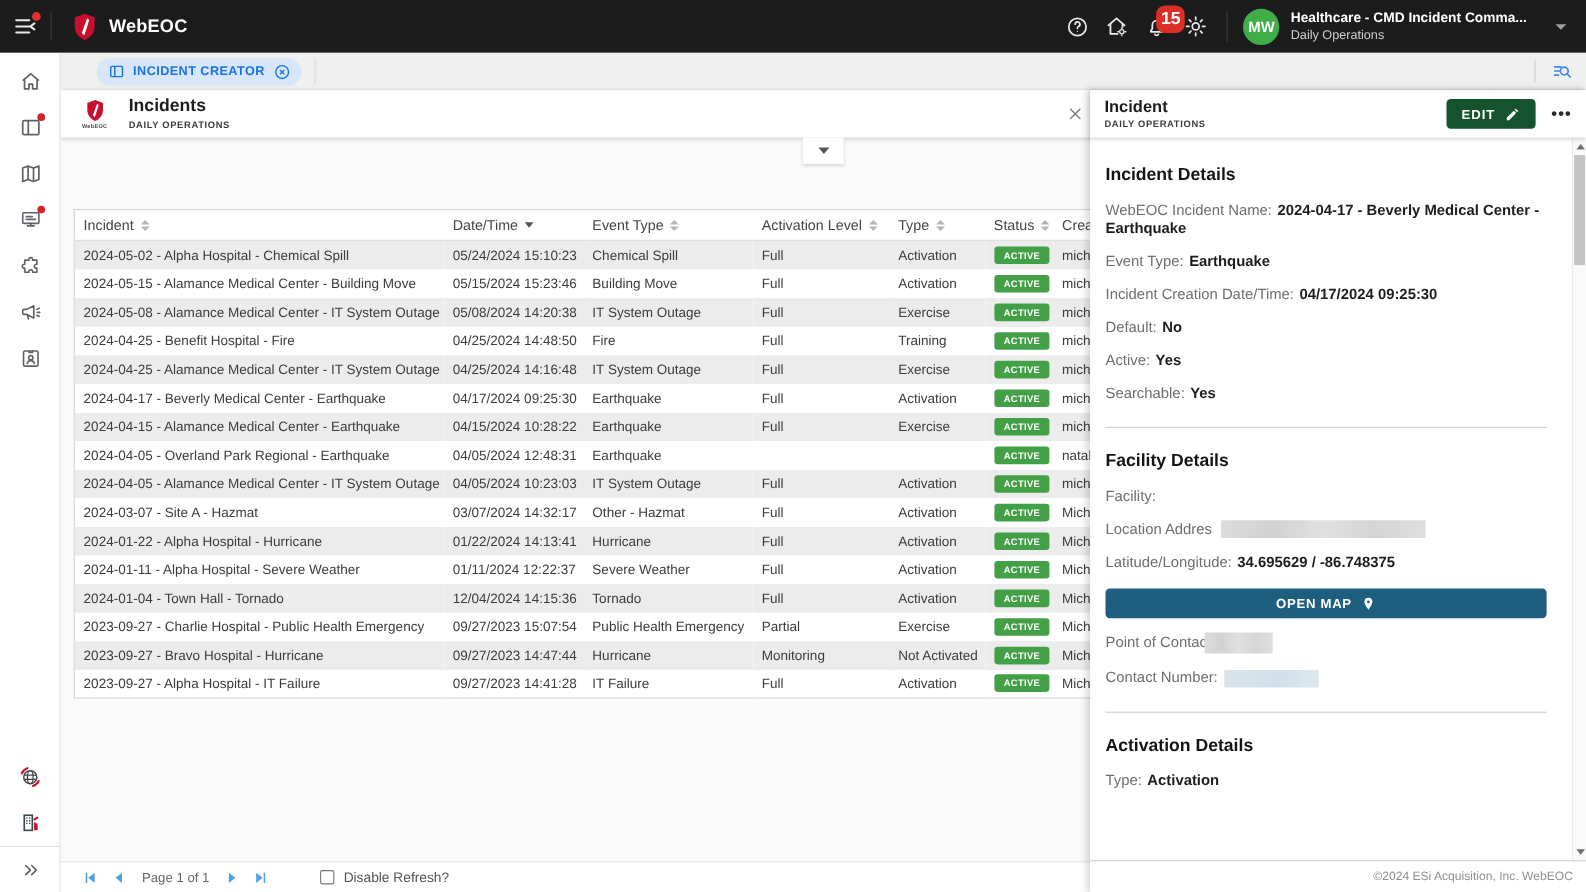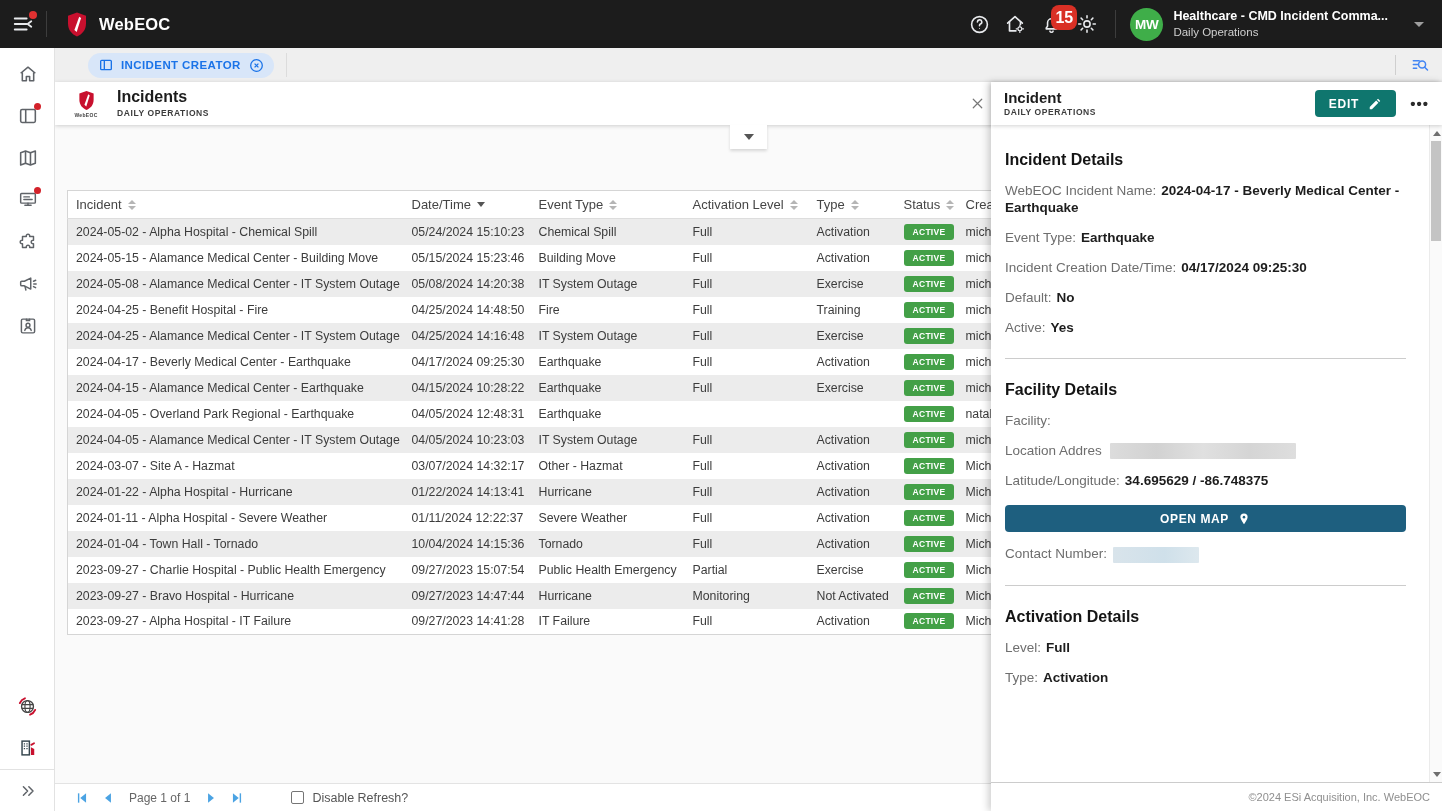--- a/index.html
+++ b/index.html
@@ -101,21 +101,21 @@
   .pg-check-label { color:#555; font-size:12.5px; }
 
   
   .panel { position:absolute; top:0; right:0; bottom:0; width:451px; background:#fff;
     box-shadow:-3px 0 7px rgba(0,0,0,.18); z-index:5; display:flex; flex-direction:column; }
   .panel-header { height:43px; background:#fff; box-shadow:0 1px 4px rgba(0,0,0,.18);
     display:flex; align-items:center; padding:0 13px; position:relative; z-index:2; }
   .ph-titles { line-height:1.15; }
   .ph-title { font-size:15px; font-weight:bold; color:#1c1c1c; }
   .ph-sub { font-size:8.5px; font-weight:bold; color:#3c3c3c; letter-spacing:.6px; margin-top:2px; }
-  .edit-btn { margin-left:auto; height:27px; background:#0f766e; border:none; border-radius:4px;
+  .edit-btn { margin-left:auto; height:27px; background:#14532d; border:none; border-radius:4px;
     color:#fff; font-family:inherit; font-weight:bold; font-size:12px; letter-spacing:.8px;
     display:flex; align-items:center; gap:9px; padding:0 14px; cursor:pointer; }
   .more-btn { margin-left:14px; color:#2b2b2b; font-weight:bold; font-size:15px; letter-spacing:1px; cursor:pointer; }
 
   .panel-body { flex:1; position:relative; border-bottom:1px solid #ccc; padding:18px 36px 0 14px;
     overflow:hidden; font-size:13.5px; }
   .ph3 { font-size:16px; font-weight:bold; color:#141414; margin:22px 0 0; }
   .ph3.first { margin-top:8px; }
   .field { margin-top:13px; line-height:17px; }
   .flabel { color:#6e6e6e; }
@@ -497,21 +497,21 @@
             <td>2024-01-11 - Alpha Hospital - Severe Weather</td>
             <td>01/11/2024 12:22:37</td>
             <td>Severe Weather</td>
             <td>Full</td>
             <td>Activation</td>
             <td><span class="badge">ACTIVE</span></td>
             <td>Michael</td>
           </tr>
           <tr>
             <td>2024-01-04 - Town Hall - Tornado</td>
-            <td>10/04/2024 14:15:36</td>
+            <td>12/04/2024 14:15:36</td>
             <td>Tornado</td>
             <td>Full</td>
             <td>Activation</td>
             <td><span class="badge">ACTIVE</span></td>
             <td>Michael</td>
           </tr>
           <tr>
             <td>2023-09-27 - Charlie Hospital - Public Health Emergency</td>
             <td>09/27/2023 15:07:54</td>
             <td>Public Health Emergency</td>
@@ -597,20 +597,23 @@
       </div>
       <div class="field">
         <span class="flabel">Incident Creation Date/Time:</span><span class="fvalue">04/17/2024 09:25:30</span>
       </div>
       <div class="field">
         <span class="flabel">Default:</span><span class="fvalue">No</span>
       </div>
       <div class="field">
         <span class="flabel">Active:</span><span class="fvalue">Yes</span>
       </div>
+      <div class="field">
+        <span class="flabel">Searchable:</span><span class="fvalue">Yes</span>
+      </div>
 
       <hr class="panel-hr">
 
       <div class="ph3">Facility Details</div>
       <div class="field">
         <span class="flabel">Facility:</span>
       </div>
       <div class="field">
         <span class="flabel">Location Addres</span><span class="redact addr"></span>
       </div>
@@ -618,29 +621,29 @@
         <span class="flabel">Latitude/Longitude:</span><span class="fvalue">34.695629 / -86.748375</span>
       </div>
       <button class="map-btn">
         <span>OPEN MAP</span>
         <svg width="14" height="14" viewBox="0 0 24 24">
           <path d="M12 2.5a6.2 6.2 0 0 0-6.2 6.2C5.8 13 12 21 12 21s6.2-8 6.2-12.3A6.2 6.2 0 0 0 12 2.5z" fill="#ffffff"></path>
           <circle cx="12" cy="8.8" r="2.2" fill="#1E5F7F"></circle>
         </svg>
       </button>
       <div class="field">
+        <span class="flabel">Point of Contac</span><span class="redact poc"></span>
+      </div>
+      <div class="field">
         <span class="flabel">Contact Number:</span><span class="redact phone"></span>
       </div>
 
       <hr class="panel-hr">
 
       <div class="ph3">Activation Details</div>
-      <div class="field">
-        <span class="flabel">Level:</span><span class="fvalue">Full</span>
-      </div>
       <div class="field">
         <span class="flabel">Type:</span><span class="fvalue">Activation</span>
       </div>
 
       <div class="pscroll">
         <div class="ps-up">
             <span class="tri"></span>
           </div>
         <div class="ps-thumb"></div>
         <div class="ps-down">

